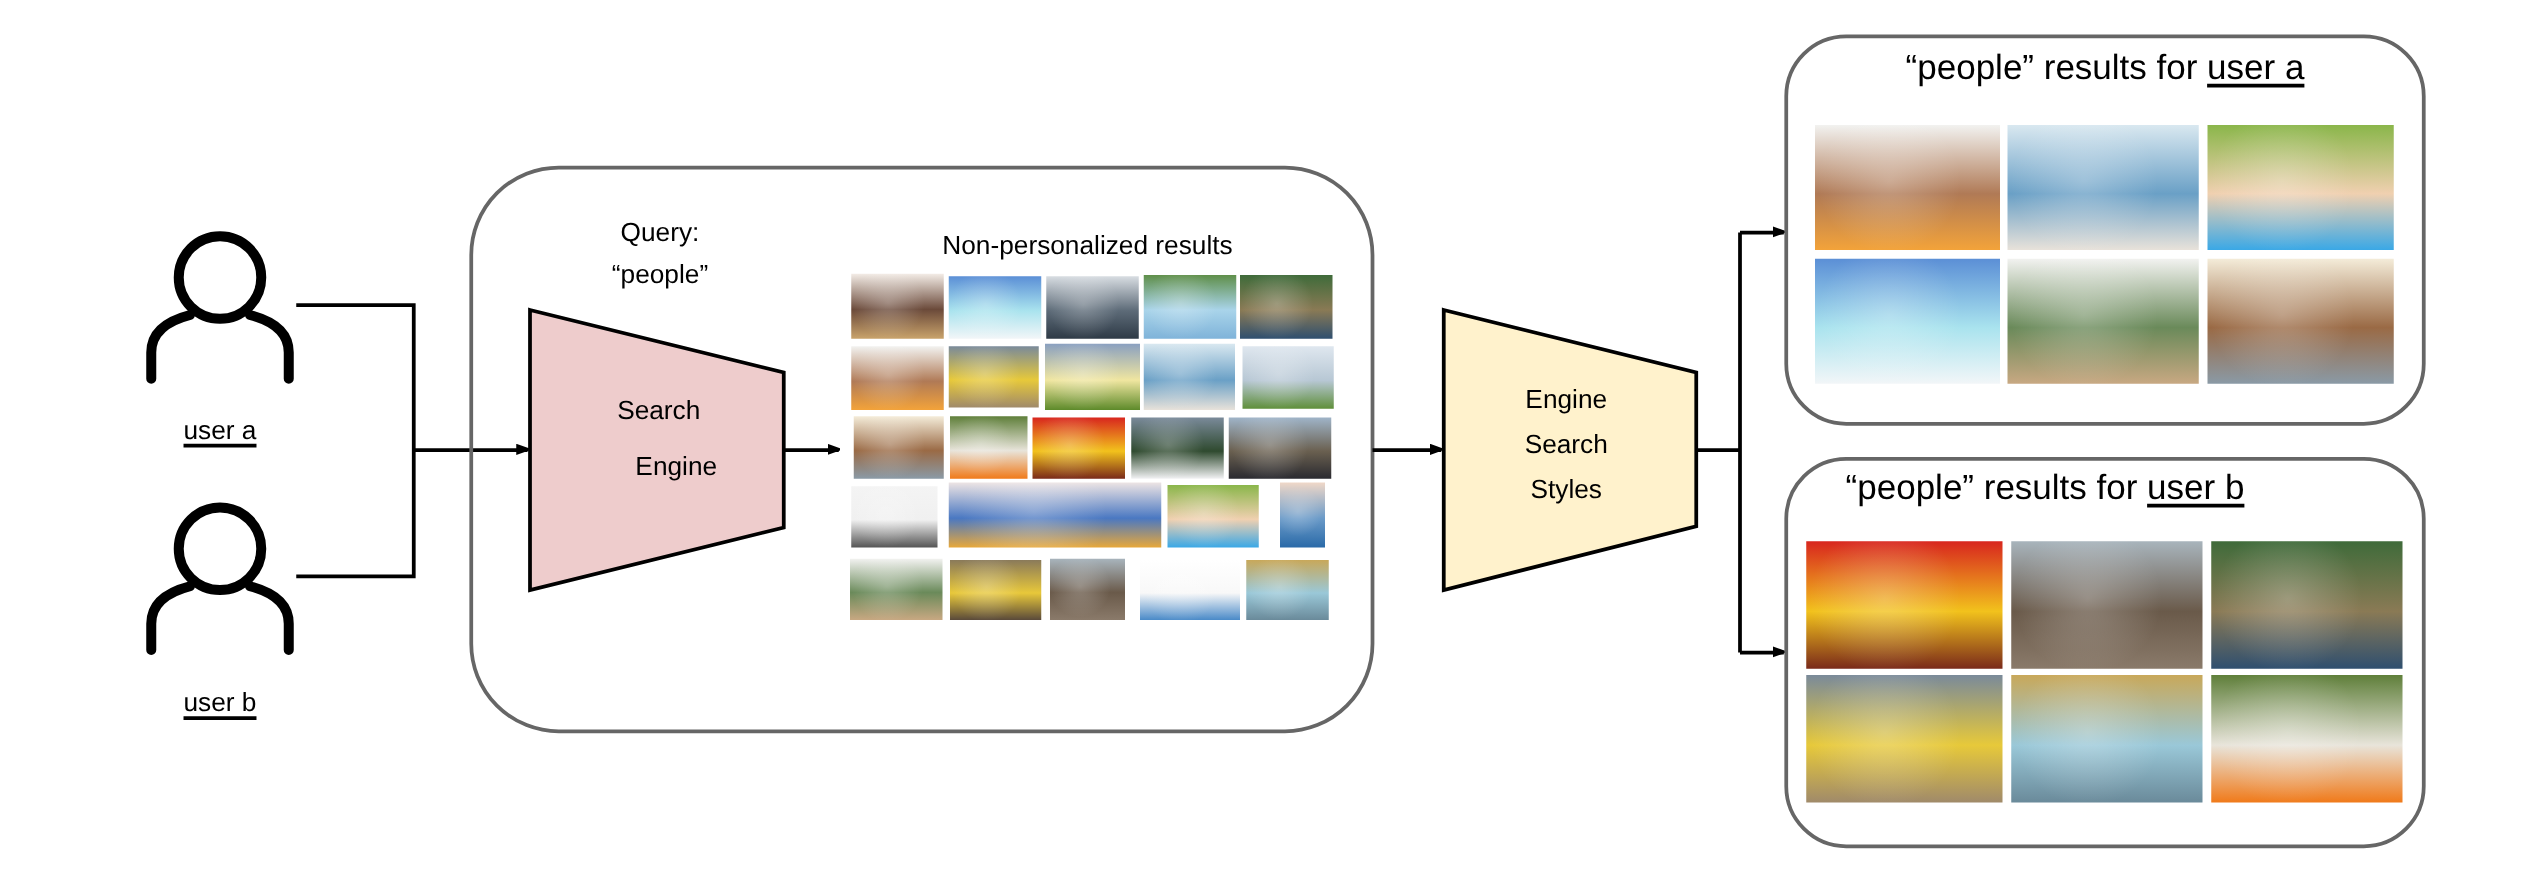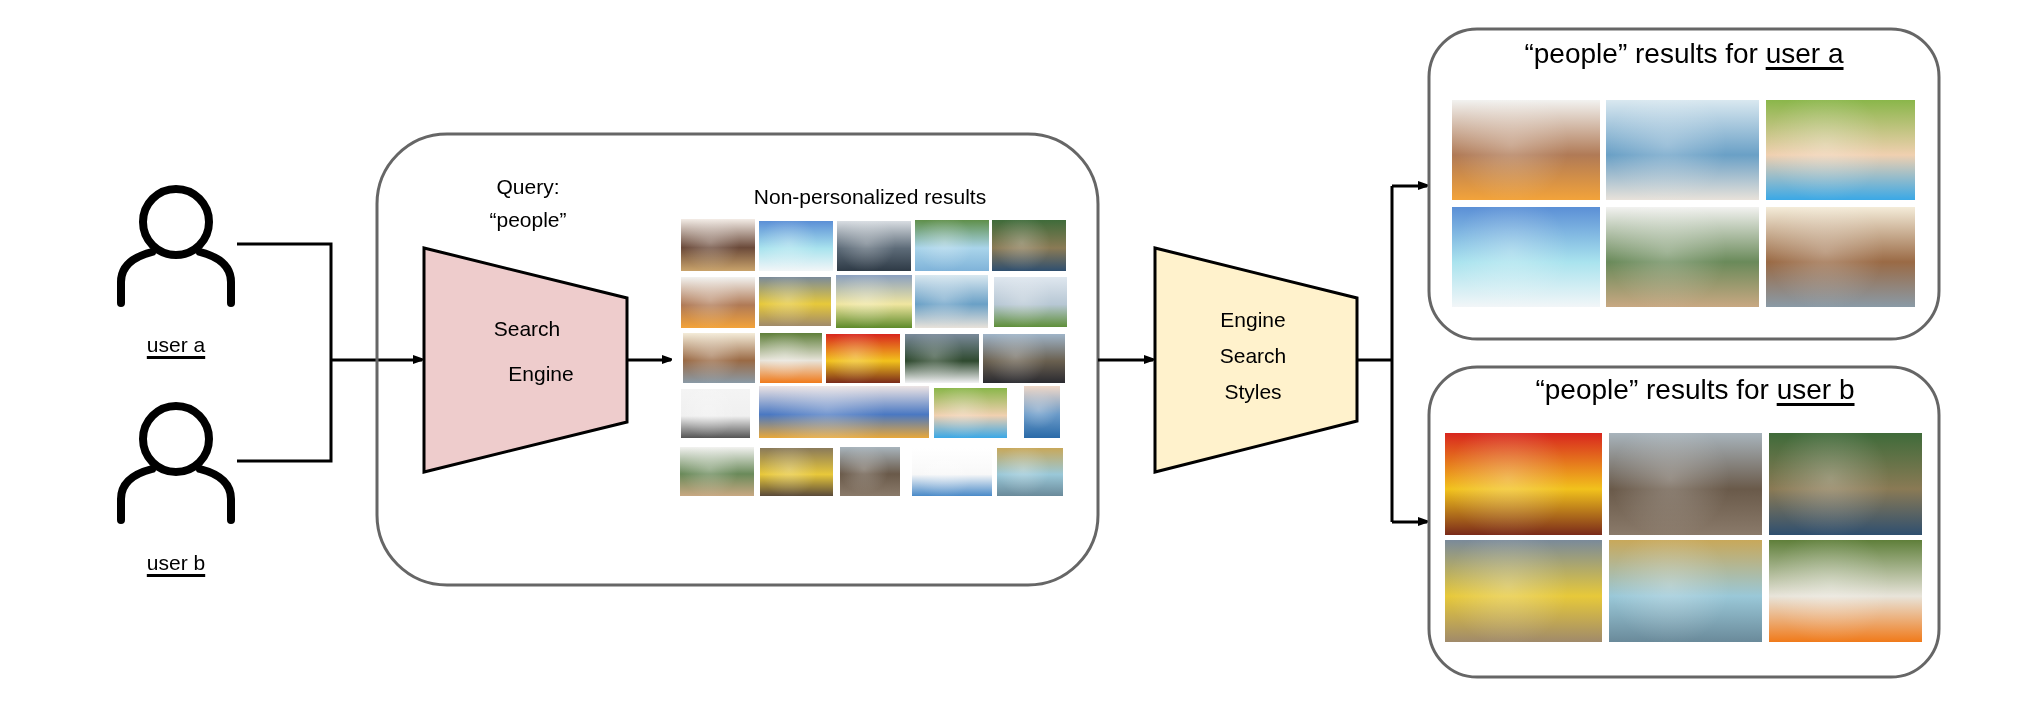--- a/index.html
+++ b/index.html
@@ -98,21 +98,21 @@
     <div class="tile" title="thermal bath crowd" style="left: 997px; top: 448px; width: 66px; height: 48px; background: linear-gradient(rgb(200, 168, 90) 0%, rgb(154, 200, 216) 55%, rgb(106, 138, 154) 100%);"></div>
   </div>
 
 <div class="label" style="left:1173px; top:303px; width:160px;">Engine</div>
 <div class="label" style="left:1173px; top:339px; width:160px;">Search</div>
 <div class="label" style="left:1173px; top:375px; width:160px;">Styles</div>
 
 <div class="box-title" style="left:1429px; top:37px; width:510px;">
   <span>“people” results for </span><span class="u">user a</span>
 </div>
-<div class="box-title" style="left:1440px; top:373px; width:510px;">
+<div class="box-title" style="left:1381px; top:373px; width:510px;">
   <span>“people” results for </span><span class="u">user b</span>
 </div>
 
 <div id="res-a">
     <div class="tile" title="woman drinking juice" style="left: 1452px; top: 100px; width: 148px; height: 100px; background: linear-gradient(rgb(242, 242, 240) 0%, rgb(176, 122, 86) 55%, rgb(243, 163, 58) 100%);"></div>
     <div class="tile" title="two women hugging by sea" style="left: 1606px; top: 100px; width: 153px; height: 100px; background: linear-gradient(rgb(217, 232, 240) 0%, rgb(106, 160, 198) 55%, rgb(232, 226, 218) 100%);"></div>
     <div class="tile" title="family in pool with sunglasses" style="left: 1766px; top: 100px; width: 149px; height: 100px; background: linear-gradient(rgb(138, 182, 74) 0%, rgb(240, 208, 176) 55%, rgb(58, 168, 230) 100%);"></div>
     <div class="tile" title="couple at resort pool" style="left: 1452px; top: 207px; width: 148px; height: 100px; background: linear-gradient(rgb(91, 143, 214) 0%, rgb(169, 227, 238) 55%, rgb(242, 246, 248) 100%);"></div>
     <div class="tile" title="woman with hat and laptop" style="left: 1606px; top: 207px; width: 153px; height: 100px; background: linear-gradient(rgb(242, 242, 240) 0%, rgb(106, 138, 90) 55%, rgb(200, 168, 130) 100%);"></div>
     <div class="tile" title="woman with headphones" style="left: 1766px; top: 207px; width: 149px; height: 100px; background: linear-gradient(rgb(244, 236, 217) 0%, rgb(154, 106, 69) 55%, rgb(138, 154, 166) 100%);"></div>

